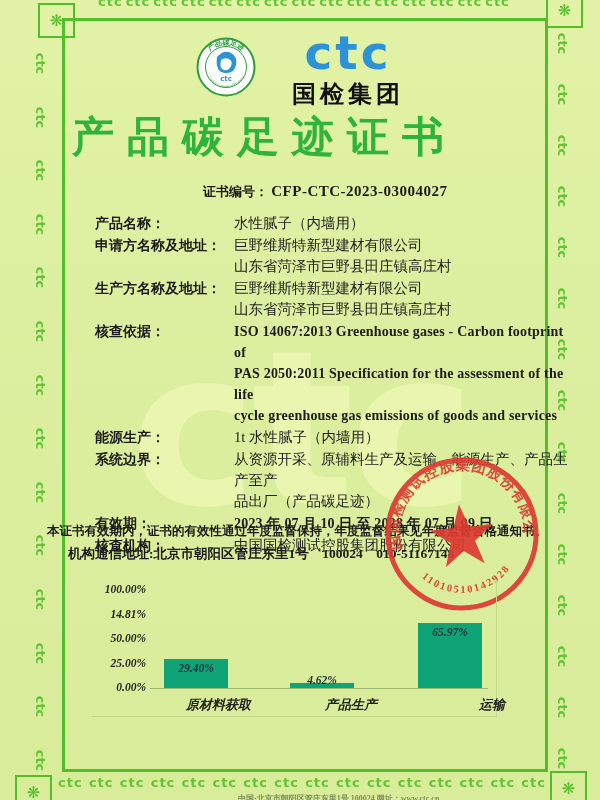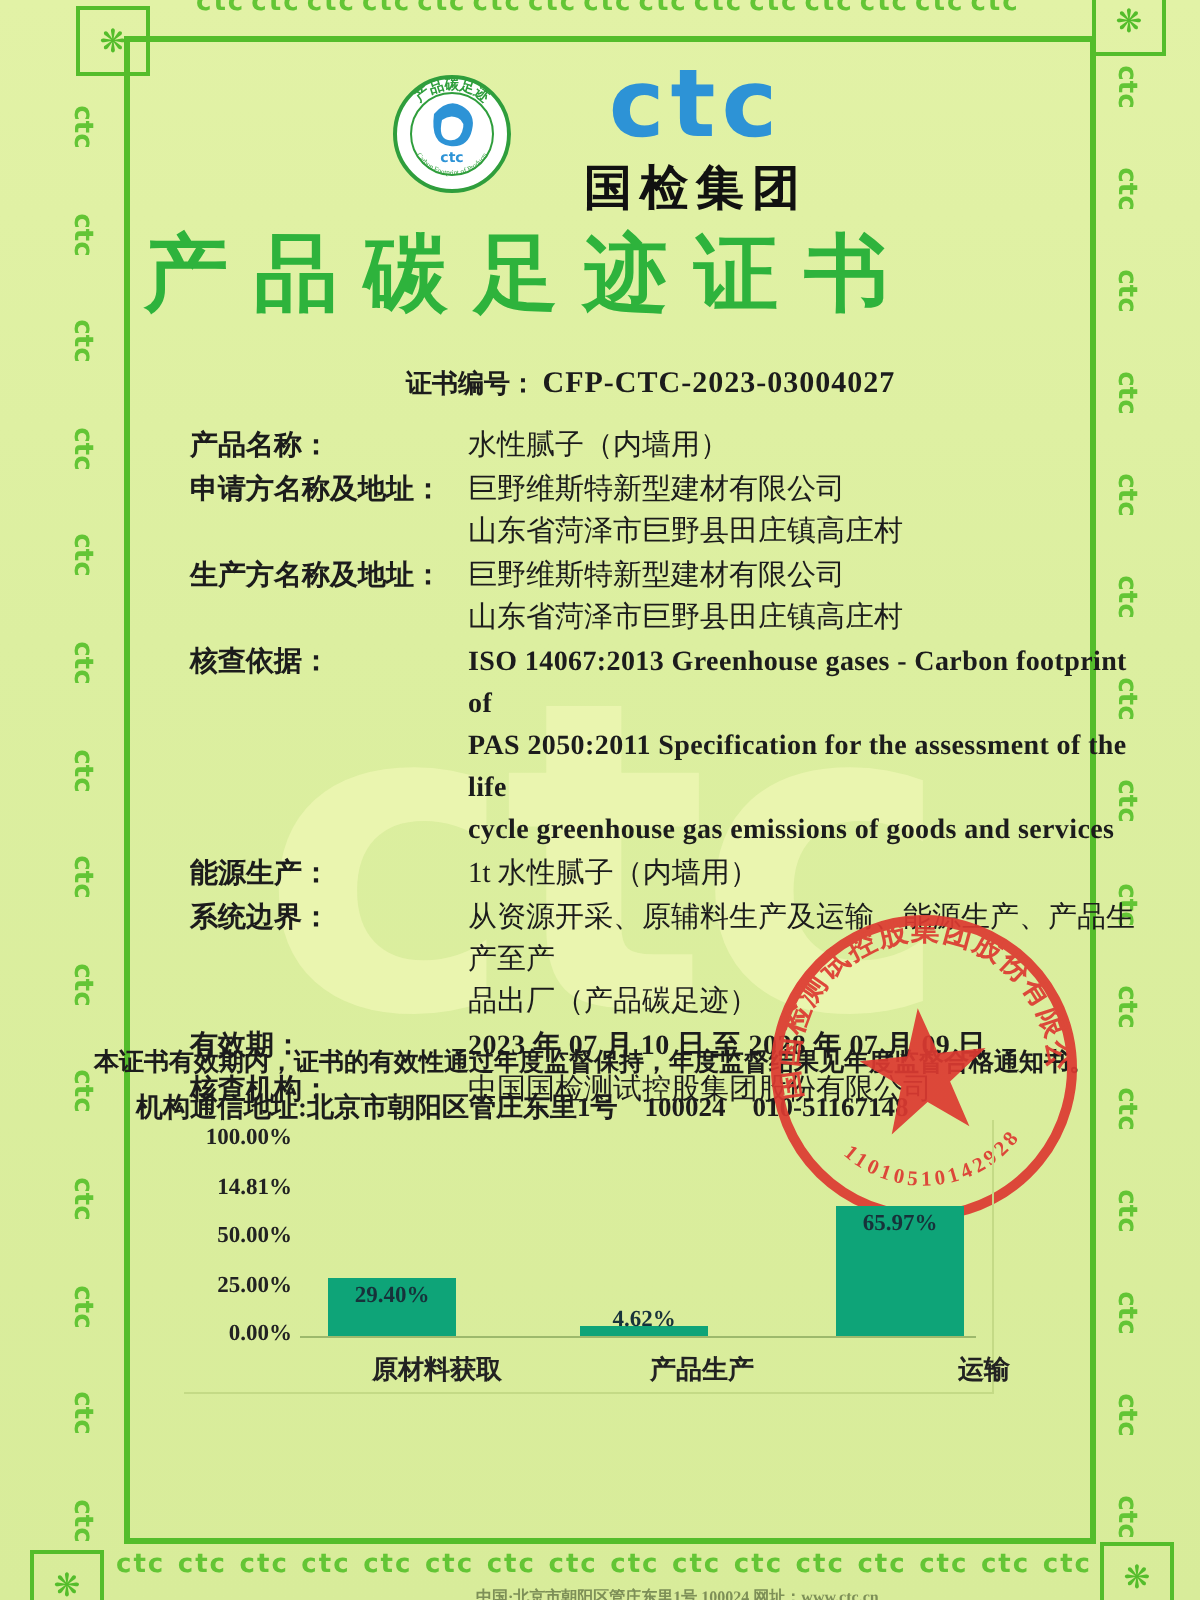--- a/index.html
+++ b/index.html
@@ -47,22 +47,22 @@
   .fvalue{flex:1; font-size:14.5px; line-height:21px;}
   .fvalue .ln{min-height:21px;}
   .en .ln{font-weight:bold; font-size:14px; letter-spacing:0.2px;}
   .notice{position:absolute; left:47px; top:521px; width:505px; font-size:12.5px;
     font-weight:bold; line-height:21px;}
   .contact{position:absolute; left:68px; top:545px; font-size:13.5px; font-weight:bold;}
   
   .stamp{position:absolute; left:376px; top:448px; width:172px; height:172px;
     opacity:0.92; transform:rotate(-6deg); pointer-events:none;}
   
-  .chart{position:absolute; left:92px; top:560px; width:404px; height:136px;
-    border-right:1px solid #c4da86; border-bottom:1px solid #c4da86;}
+  .chart{position:absolute; left:92px; top:580px; width:404px; height:136px;
+    border-right:1px solid #c4da86; border-bottom:1px solid #c4da86;font-style:italic;}
   .tick{position:absolute; left:0; width:54px; text-align:right; font-size:11.5px;
     font-weight:bold; color:#222;}
   .baseline{position:absolute; left:58px; width:338px; height:1px; background:#9db96c;}
   .bar{position:absolute; background:#0ea478;}
   .bar-label{position:absolute; width:80px; text-align:center; font-size:11.5px;
     font-weight:bold; color:#17323a;}
   .cat-label{position:absolute; width:110px; text-align:right; font-size:13px;
     font-weight:bold; color:#222;}
   .footer-cut{position:absolute; left:238px; top:793px; font-size:8px; color:#7d8f57;
     white-space:nowrap; font-weight:bold;}

